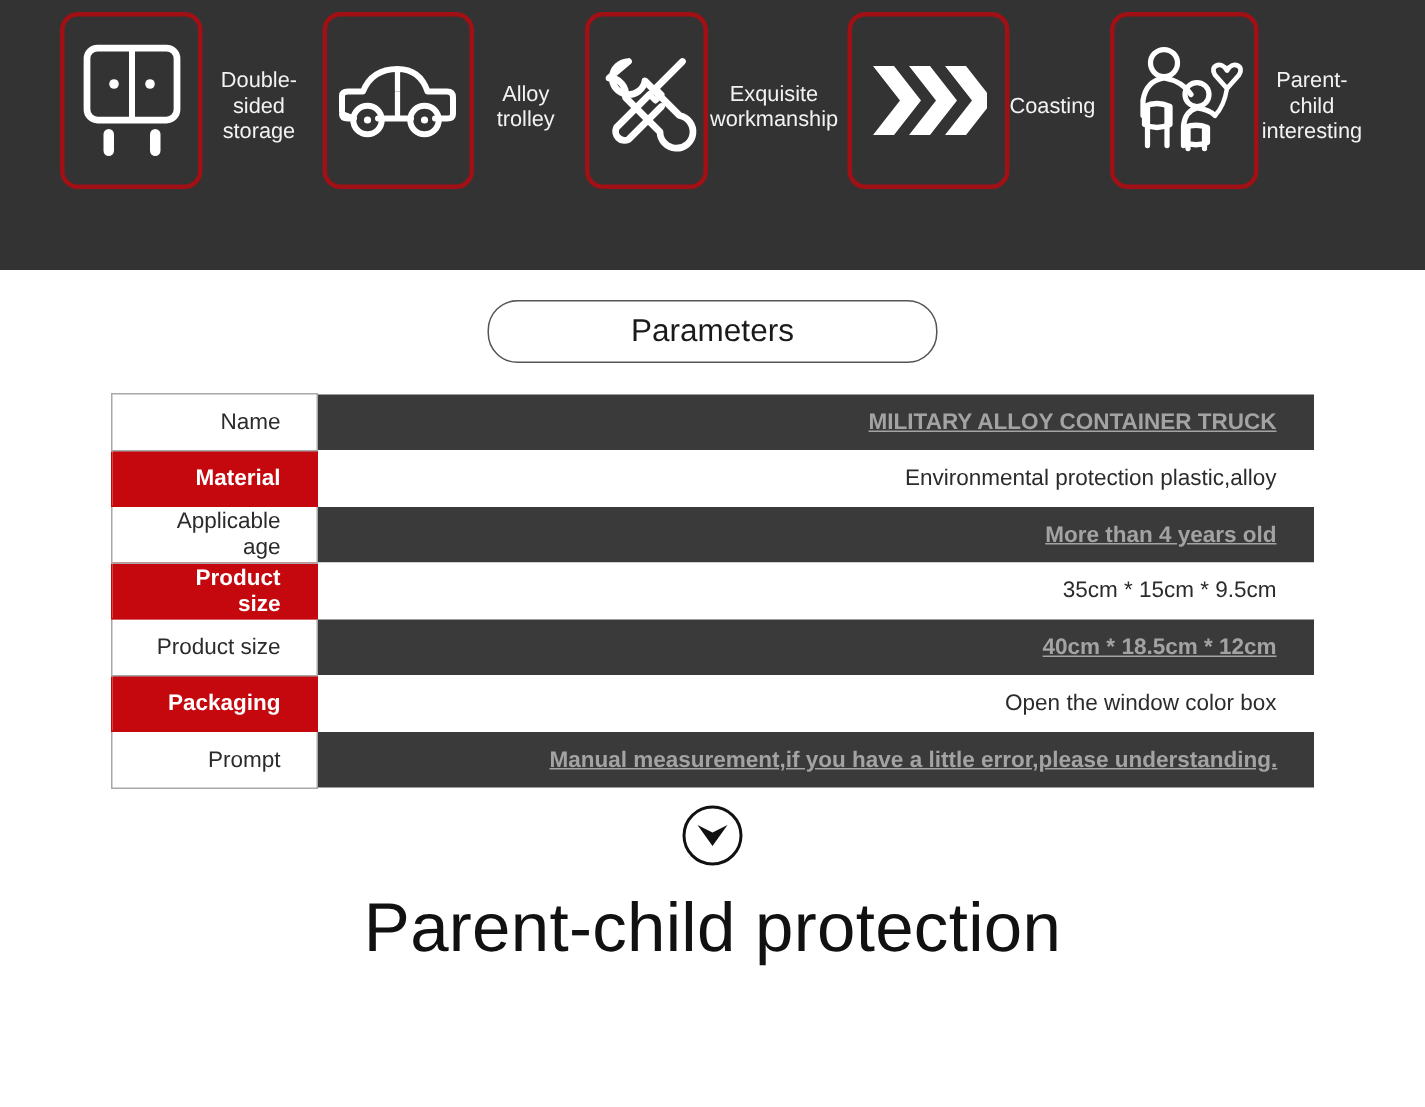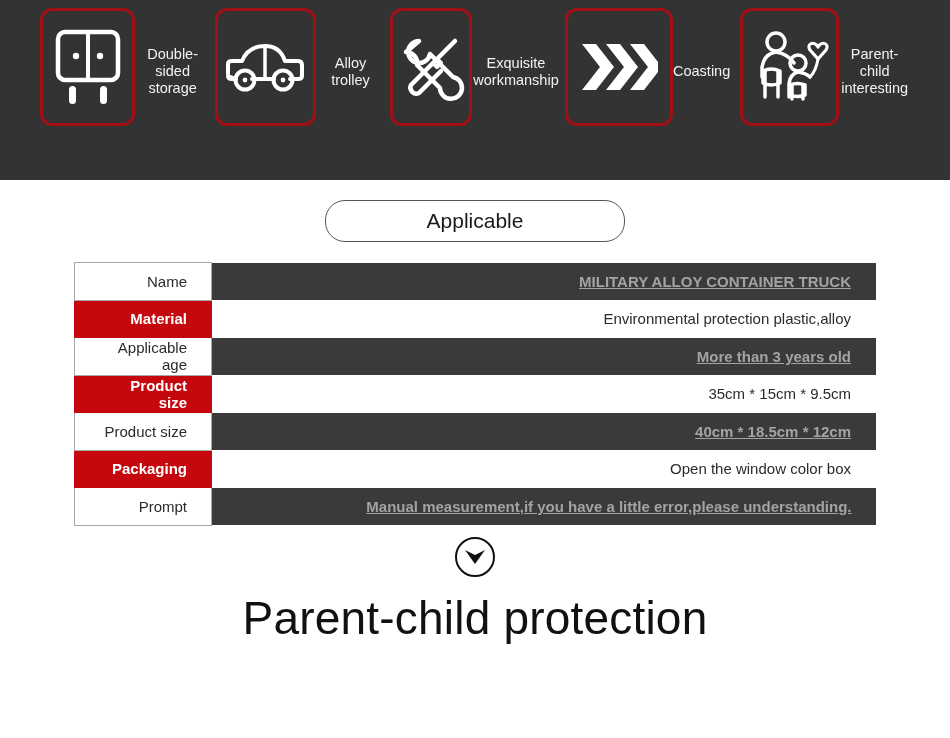--- a/index.html
+++ b/index.html
@@ -257,38 +257,38 @@
         <span>Parent-child</span><br>
         <span>interesting</span>
       </div>
     </div>
 
   </div>
 </div>
 
 <div class="params-wrap">
   <div class="params-pill">
-    <span class="params-pill-label">Applicable</span>
+    <span class="params-pill-label">Parameters</span>
   </div>
 </div>
 
 <div class="table-wrap">
   <table class="spec-table">
     <tbody>
       <tr>
         <td class="key light">Name</td>
         <td class="val dark">MILITARY ALLOY CONTAINER TRUCK</td>
       </tr>
       <tr>
         <td class="key red">Material</td>
         <td class="val light">Environmental protection plastic,alloy</td>
       </tr>
       <tr>
         <td class="key light">Applicable age</td>
-        <td class="val dark">More than 3 years old</td>
+        <td class="val dark">More than 4 years old</td>
       </tr>
       <tr>
         <td class="key red">Product size</td>
         <td class="val light">35cm * 15cm * 9.5cm</td>
       </tr>
       <tr>
         <td class="key light">Product size</td>
         <td class="val dark">40cm * 18.5cm * 12cm</td>
       </tr>
       <tr>

